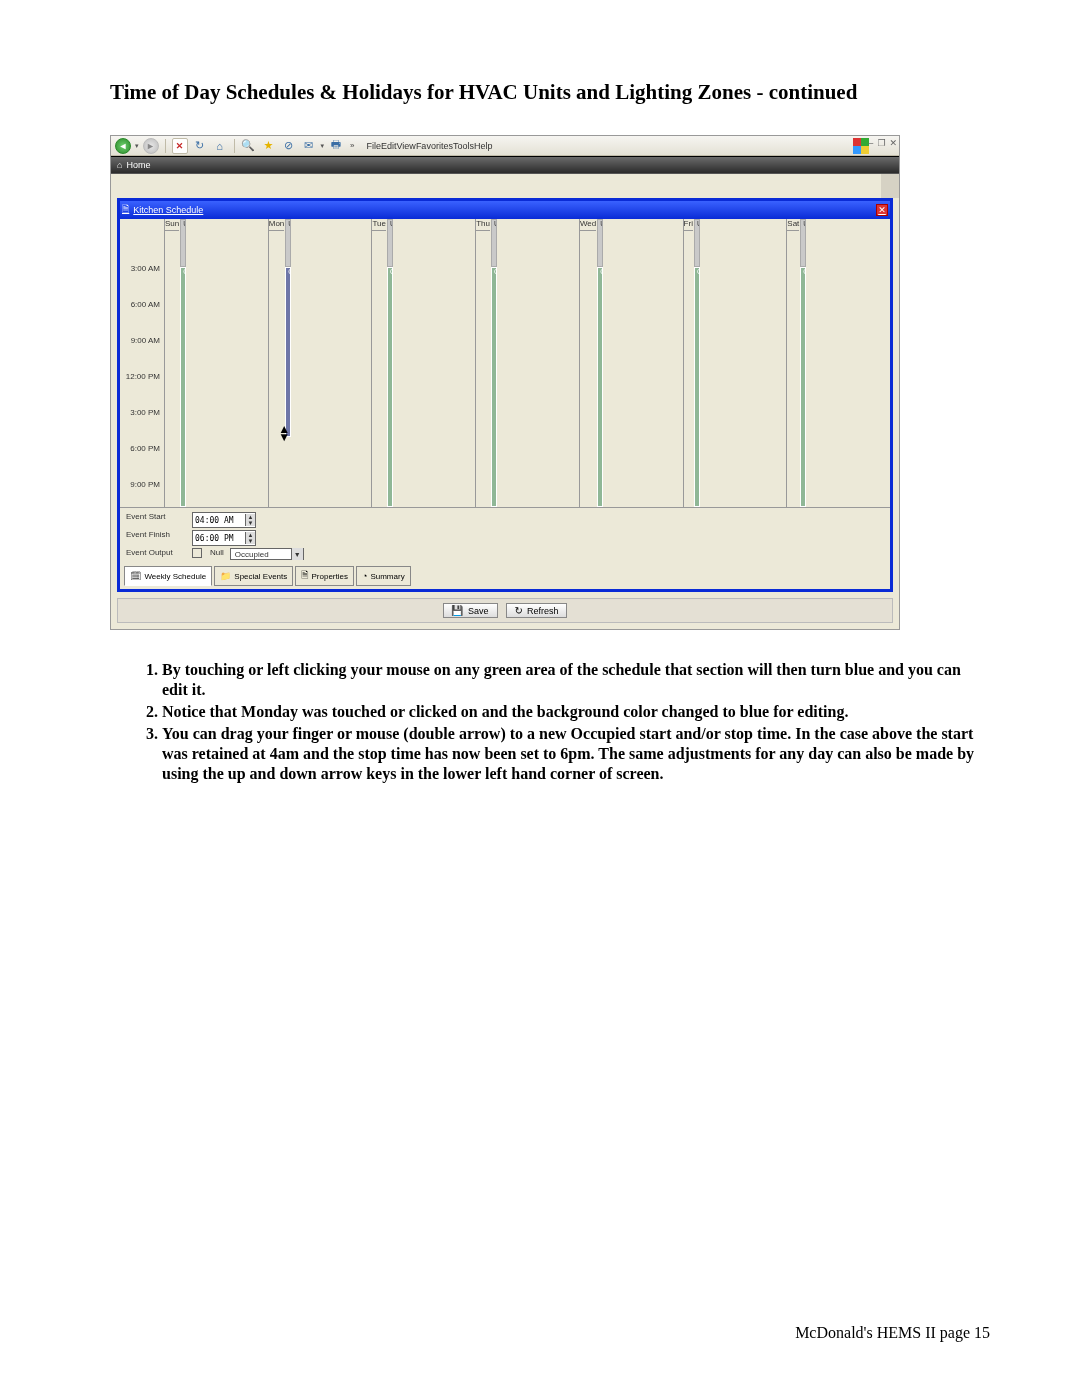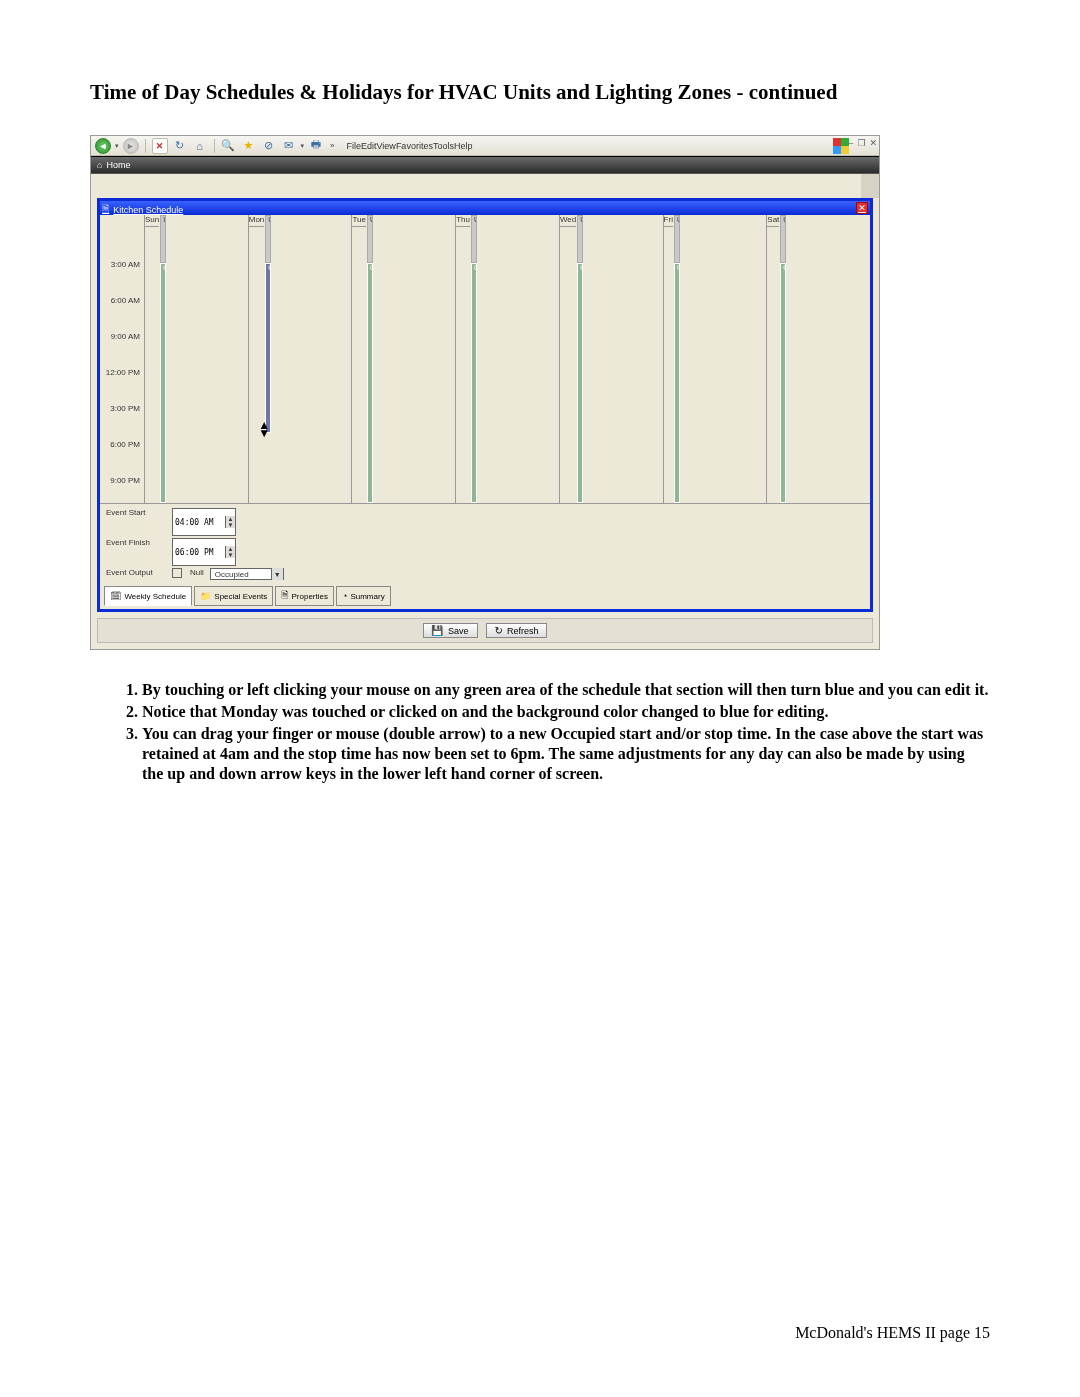--- a/index.html
+++ b/index.html
@@ -5,20 +5,21 @@
   * { box-sizing: border-box; }
   body {
     margin: 0;
     background: #fff;
     font-family: "Times New Roman", Times, serif;
     color: #000;
     width: 1080px;
   }
   .page {
     padding: 80px 90px 40px 90px;
+    margin-left: 20px;
   }
   h1.doc-title {
     font-size: 21px;
     font-weight: bold;
     margin: 0 0 30px 0;
   }
 
   
   .screenshot {
     width: 790px;
@@ -95,22 +96,22 @@
   
   .win {
     margin:0 6px 6px 6px;
     border:3px solid #0a2bd6;
     background:#ece9d8;
   }
   .win-title {
     background: linear-gradient(#3a62ff,#0a2bd6);
     color:#fff;
     height:14px;
-    display:flex; align-items:flex-start; justify-content:space-between;
-    padding:1px 2px;
+    display:flex; align-items:center; justify-content:space-between;
+    padding:9px 2px;
     font-size:9px;
     text-decoration:underline;
   }
   .win-title .t-text { display:flex; align-items:center; gap:4px;}
   .win-title .t-text::before { content:"🗎"; font-size:9px;}
   .close-x {
     width:12px;height:12px;background:#d33;color:#fff;
     display:flex;align-items:center;justify-content:center;
     font-size:9px;border:1px solid #a00;
   }
@@ -156,21 +157,21 @@
 
   
   .evt-rows {
     padding:4px 6px; font-size:8px; color:#333; background:#ece9d8;
     border-top:1px solid #999;
   }
   .evt-row { display:flex; align-items:flex-start; gap:6px; margin-bottom:2px;}
   .evt-row label{ width:60px;}
   .spin {
     display:flex; align-items:center;
-    border:1px solid #666; background:#fff; height:28px;
+    border:1px solid #666; background:#fff; height:16px;
   }
   .spin input{
     border:0; font-family:monospace; font-size:8px; width:52px; padding:0 2px;
     background:#fff;
   }
   .spin .spin-btns{display:flex;flex-direction:column;}
   .spin .spin-btns span{
     width:10px;height:6px;font-size:6px;line-height:6px;text-align:center;
     background:#ddd;border-left:1px solid #666;
   }

